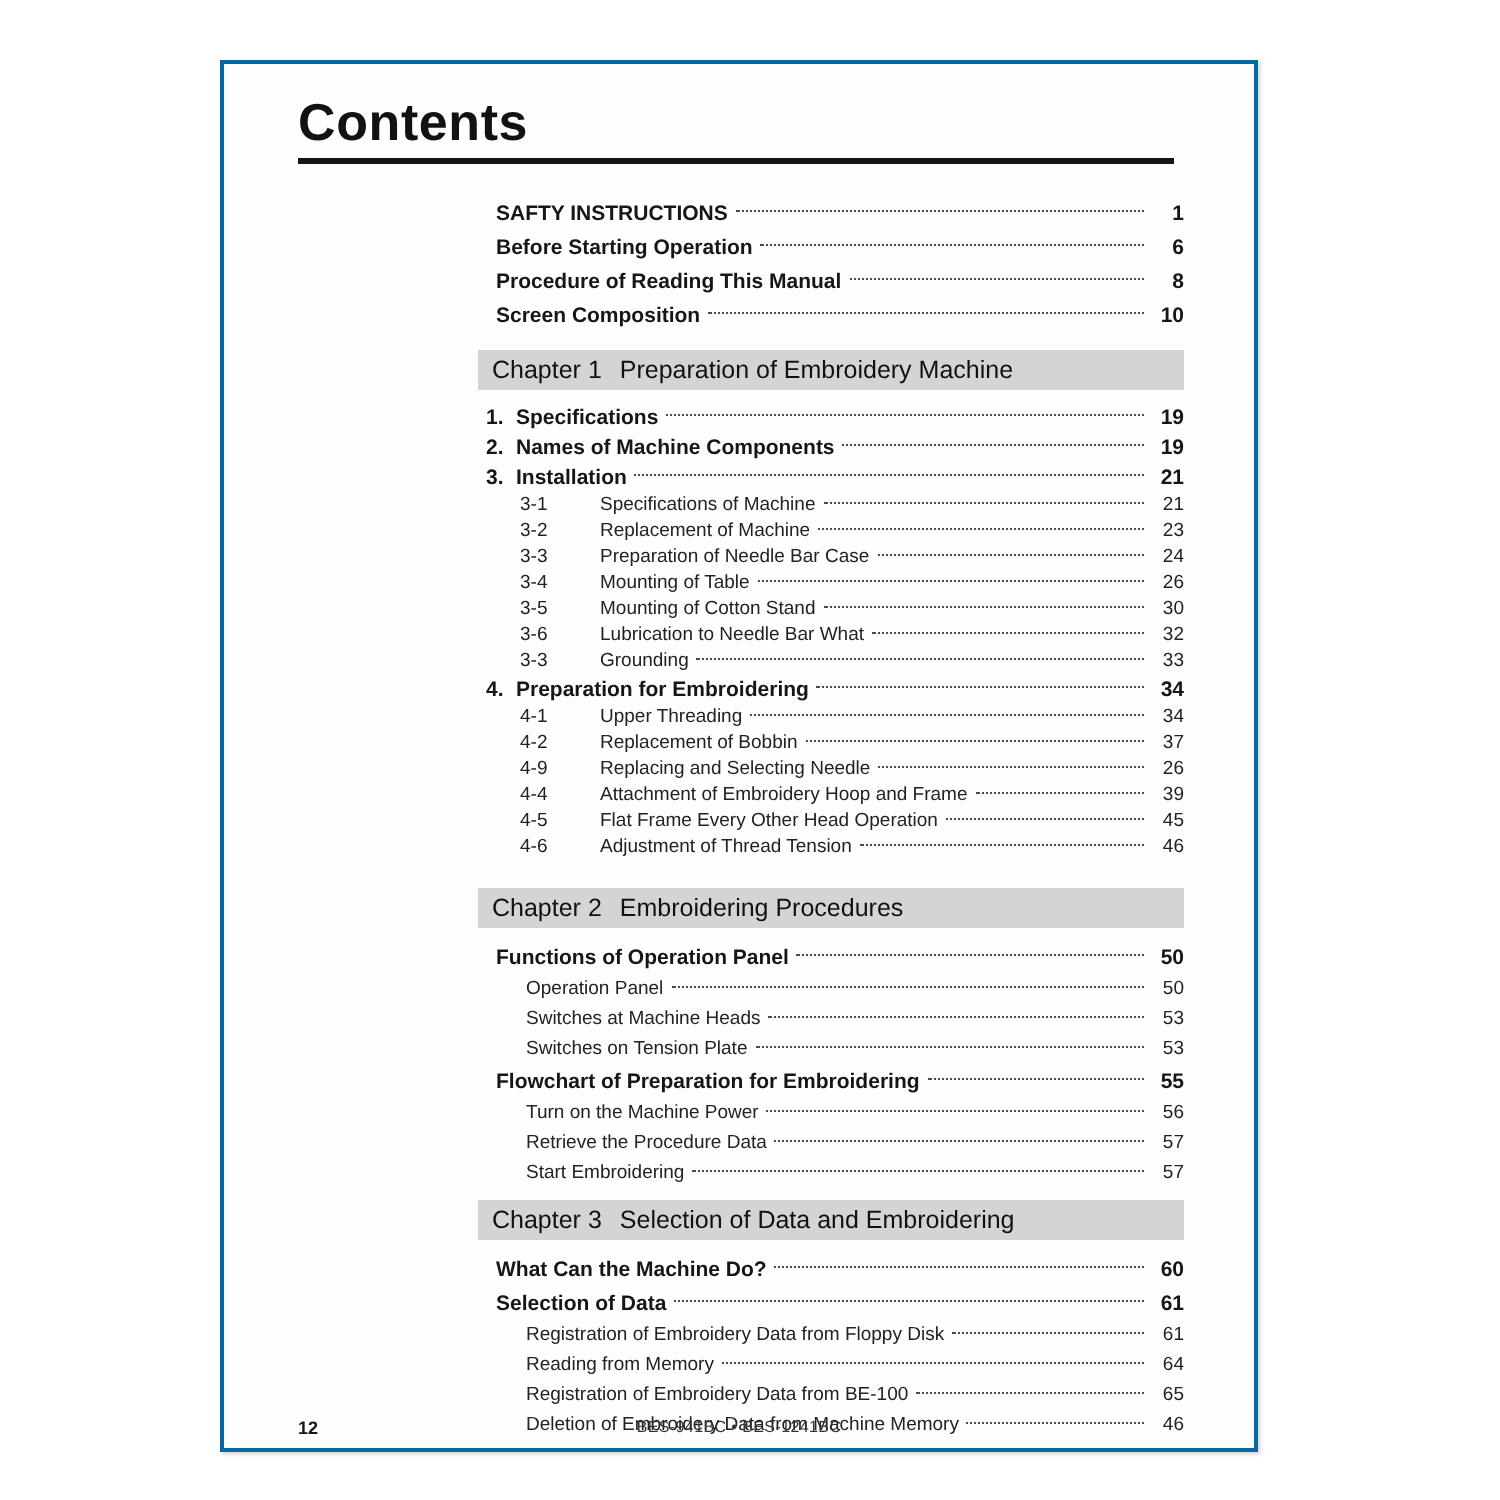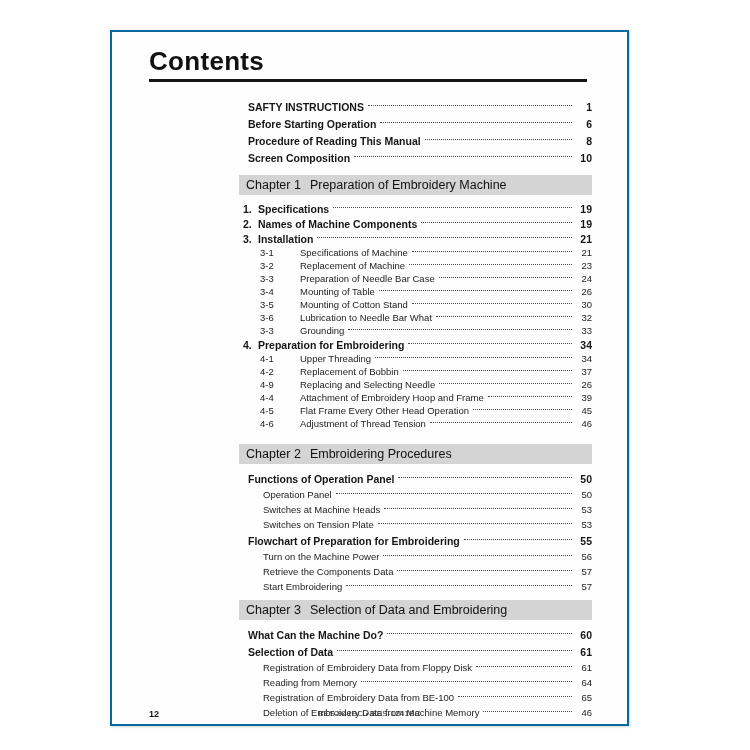--- a/index.html
+++ b/index.html
@@ -275,21 +275,21 @@
               <span class="label">Flowchart of Preparation for Embroidering</span>
               <span class="leader"></span>
               <span class="pg">55</span>
             </div>
             <div class="row plain">
               <span class="label">Turn on the Machine Power</span>
               <span class="leader"></span>
               <span class="pg">56</span>
             </div>
             <div class="row plain">
-              <span class="label">Retrieve the Components Data</span>
+              <span class="label">Retrieve the Procedure Data</span>
               <span class="leader"></span>
               <span class="pg">57</span>
             </div>
             <div class="row plain">
               <span class="label">Start Embroidering</span>
               <span class="leader"></span>
               <span class="pg">57</span>
             </div>
           </div>
         </section>

